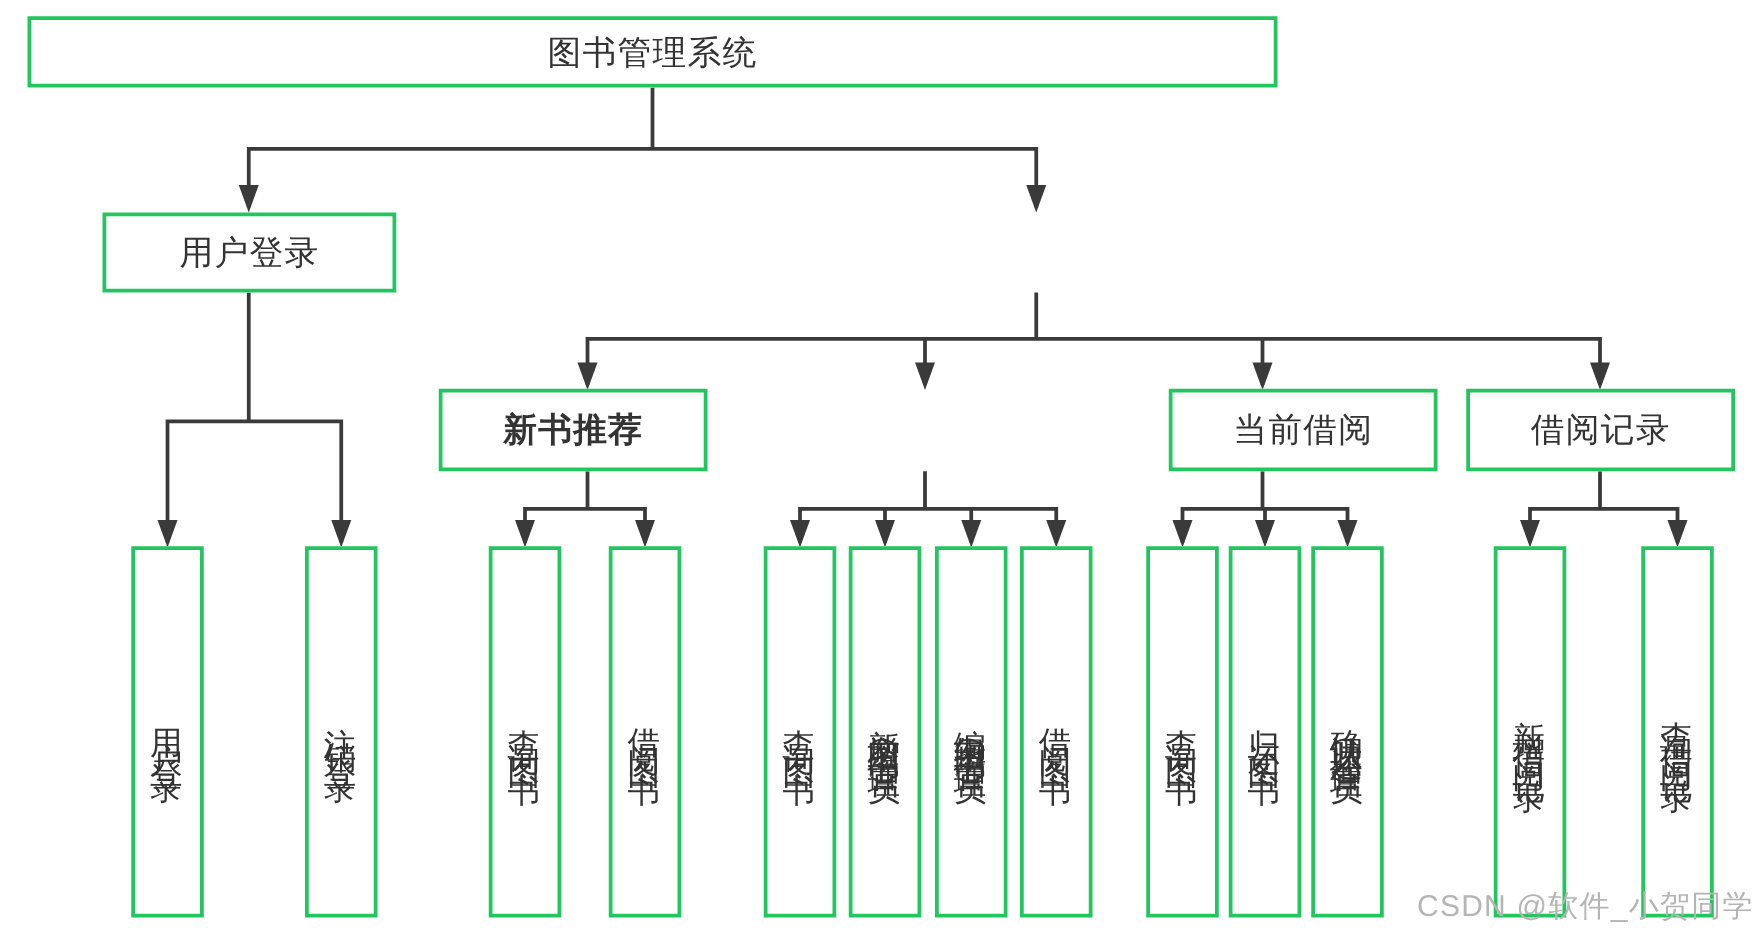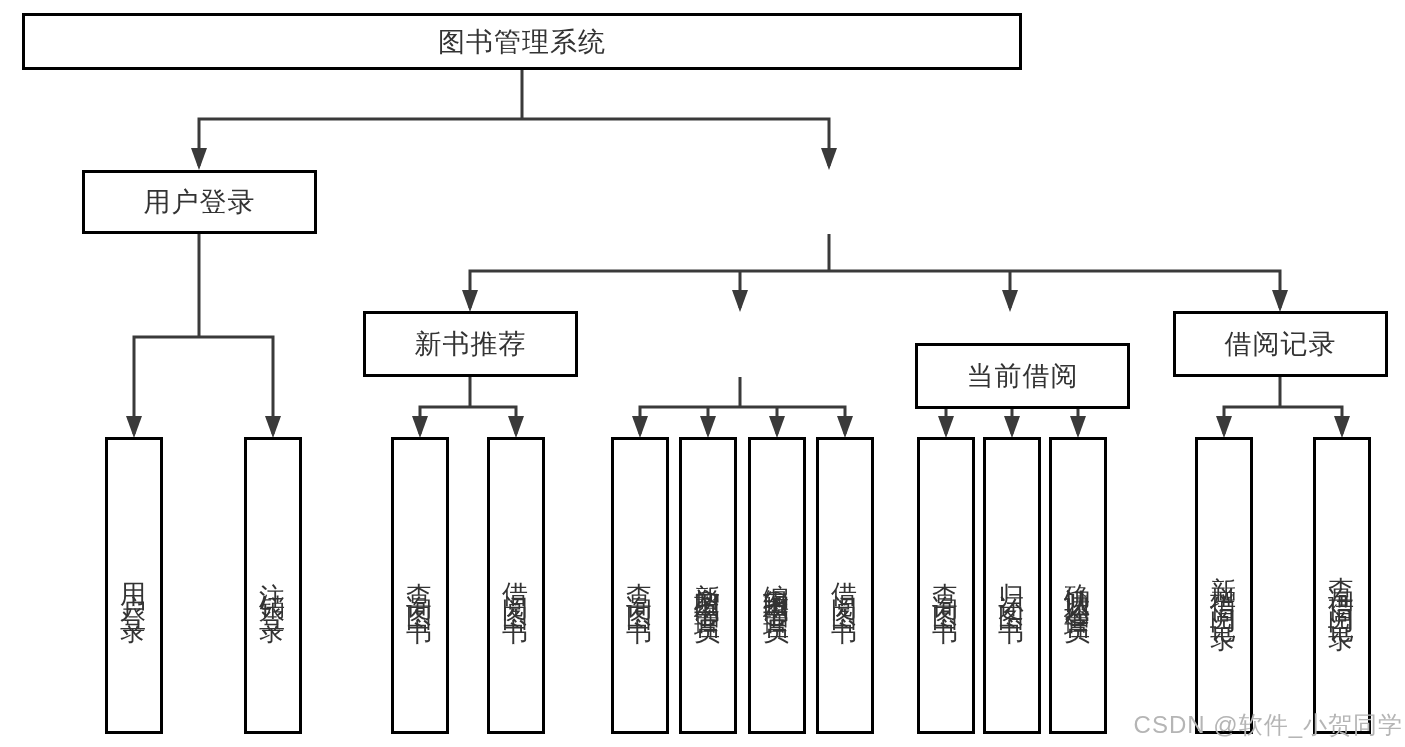--- a/index.html
+++ b/index.html
@@ -12,36 +12,36 @@
     overflow: hidden;
   }
   .connectors {
     position: absolute;
     left: 0; top: 0;
     width: 1405px; height: 747px;
   }
   .box {
     position: absolute;
     box-sizing: border-box;
-    border: 3px solid #000000;
+    border: 3px solid #22c55e;
     background: #ffffff;
     display: flex;
     align-items: center;
     justify-content: center;
     color: #333333;
     letter-spacing: 1px;
   }
   .hbox { font-size: 27px; }
   .root { left: 22px;  top: 13px;  width: 1000px; height: 57px; }
   .n-user-login { left: 82px;  top: 170px; width: 235px; height: 64px; }
   .n-book-mgmt  { left: 712px; top: 170px; width: 235px; height: 64px; }
   .lvl3 { top: 311px; height: 66px; width: 215px; }
-  .n-new-book   { left: 363px; }
+  .n-new-book   { left: 351px; font-weight: bold; }
   .n-borrow     { left: 633px; }
-  .n-current    { left: 915px; margin-top: 32px; }
+  .n-current    { left: 935px; }
   .n-records    { left: 1173px; }
   .vbox {
     top: 437px;
     width: 58px;
     height: 297px;
   }
   .vbox span {
     writing-mode: vertical-lr;
     text-orientation: mixed;
     font-size: 26px;

